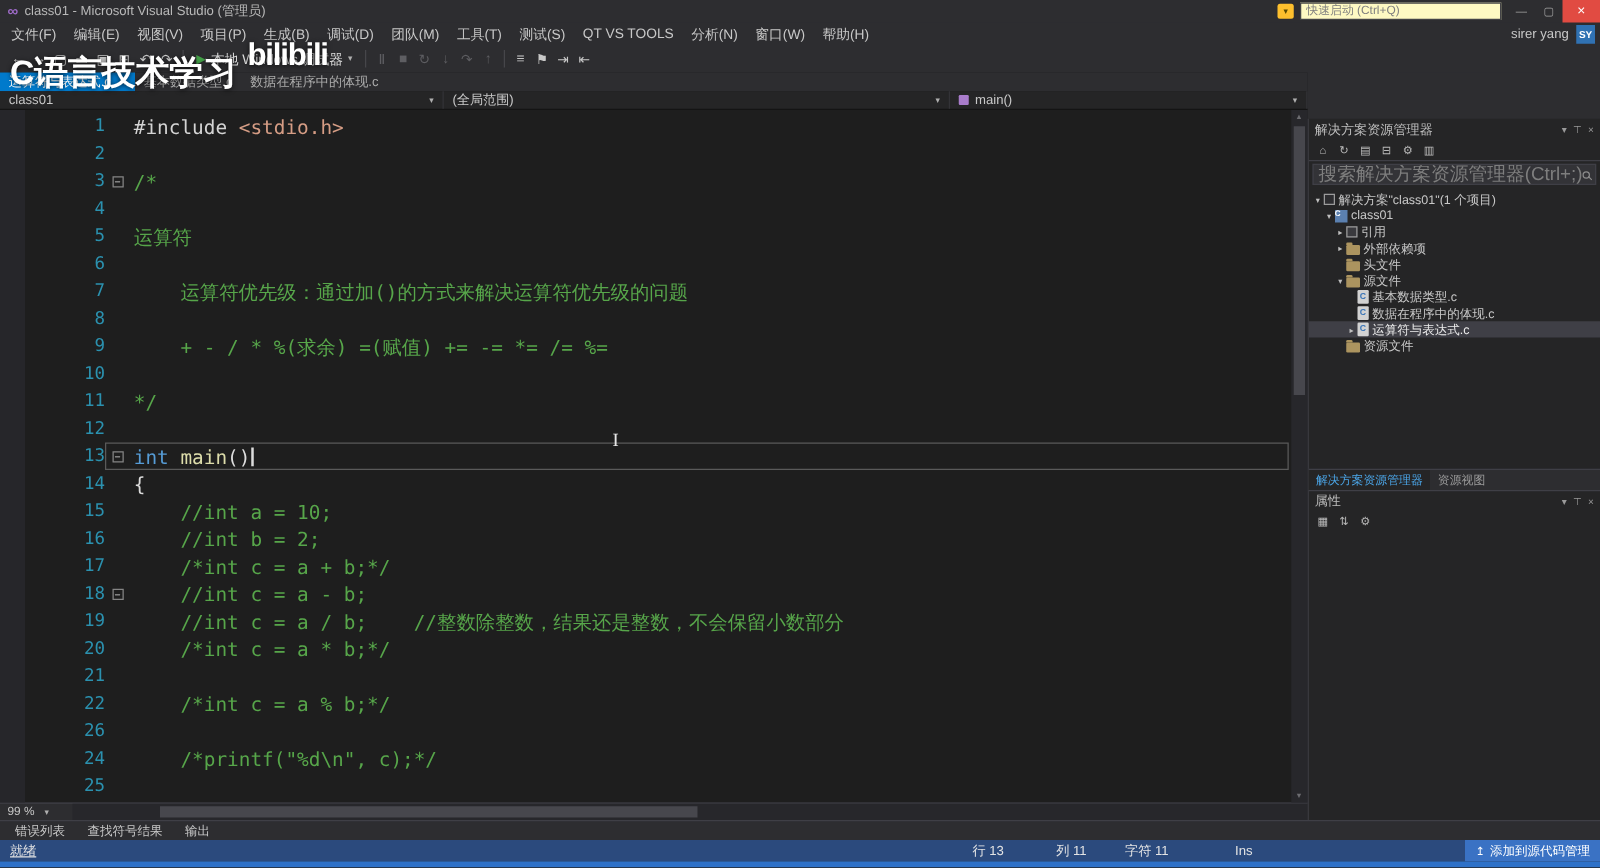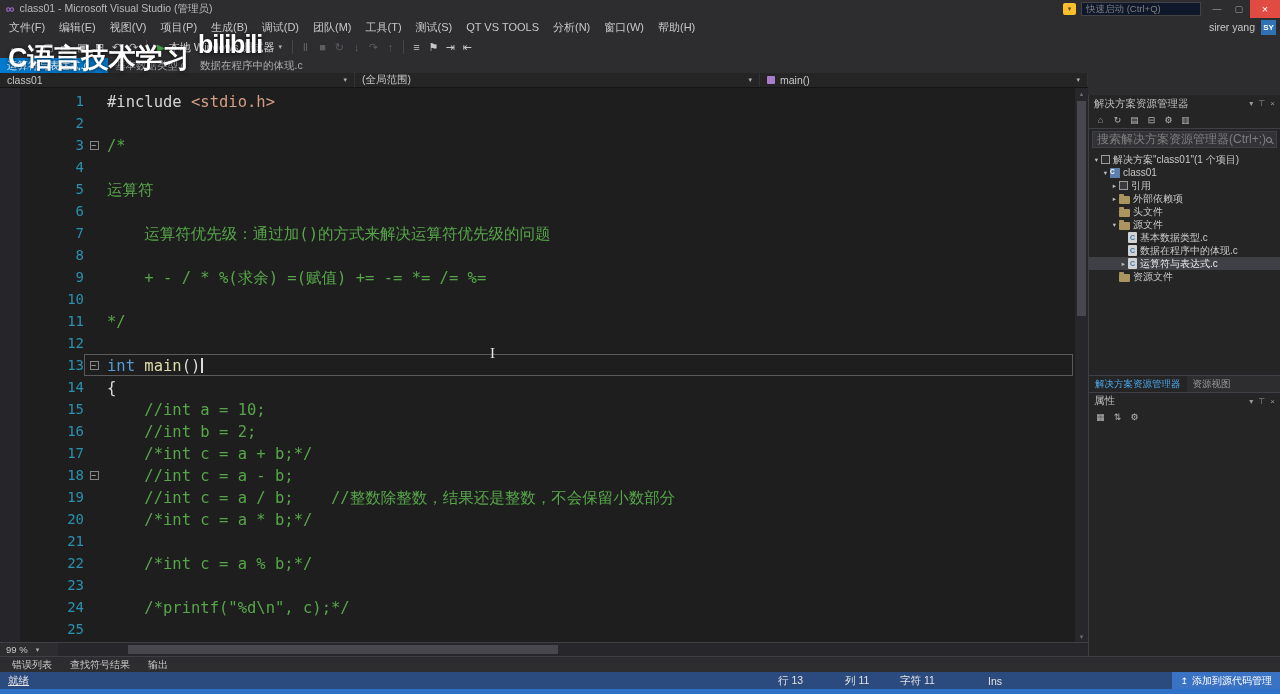--- a/index.html
+++ b/index.html
@@ -7,21 +7,21 @@
   body {
     background:#2D2D30; color:#CCC; overflow:hidden; position:relative;
     font-family:"Liberation Sans", sans-serif; -webkit-font-smoothing:antialiased;
   }
   
   .title-bar { height:18px; display:flex; align-items:center; gap:5px; padding-left:6px; font-size:10.5px; background:#2D2D30; }
   .vs-logo { color:#9E6BC8; font-size:12px; font-weight:bold; line-height:1; }
   .title-text { color:#B9B9B9; white-space:nowrap; }
   .tb-right { margin-left:auto; display:flex; align-items:center; gap:5px; height:100%; }
   .flag-icon { width:13px; height:12px; background:#FDBF2D; border-radius:2px; color:#5A4A00; font-size:7px; display:flex; align-items:center; justify-content:center; }
-  .quick-launch { width:120px; height:14px; background:#0f172a; border:1px solid #434346; color:#7F7F7F; font-size:9.5px; line-height:12px; padding:0 4px; overflow:hidden; white-space:nowrap; }
+  .quick-launch { width:161px; height:14px; background:#fef9c3; border:1px solid #434346; color:#7F7F7F; font-size:9.5px; line-height:12px; padding:0 4px; overflow:hidden; white-space:nowrap; }
   .win-btn { width:22px; height:18px; display:flex; align-items:center; justify-content:center; color:#A0A0A0; font-size:9px; }
   .win-btn.danger { width:30px; background:#E14B42; color:#fff; font-size:11px; }
   
   .menu-bar { height:18px; display:flex; align-items:center; font-size:11px; color:#C8C8C8; padding-left:2px; }
   .menu-item { padding:0 7px; height:100%; display:flex; align-items:center; white-space:nowrap; }
   .mb-right { margin-left:auto; display:flex; align-items:center; gap:6px; padding-right:4px; }
   .user-name { font-size:10.5px; color:#C8C8C8; white-space:nowrap; }
   .avatar { width:15px; height:15px; background:#3072B3; color:#fff; font-size:8px; font-weight:bold; display:flex; align-items:center; justify-content:center; }
   
   .toolbar { height:22px; display:flex; align-items:center; padding-left:6px; font-size:11px; background:#2D2D30; }
@@ -68,21 +68,21 @@
   .editor-bottom { height:14px; display:flex; align-items:center; background:#2D2D30; border-top:1px solid #3F3F46; }
   .zoom { display:flex; align-items:center; gap:8px; padding:8px 6px; font-size:9.5px; color:#C8C8C8; width:58px; flex:none; }
   .hscroll { flex:1; position:relative; height:100%; background:#27272B; }
   .h-thumb { position:absolute; top:2px; left:70px; width:430px; height:9px; background:#47474D; }
   
   .side-panel { flex:1; background:#252526; border-left:1px solid #3F3F46; display:flex; flex-direction:column; font-size:10.5px;margin-top:37px; }
   .sp-header { height:17px; display:flex; align-items:center; padding:0 5px; color:#BEBEBE; white-space:nowrap; overflow:hidden; }
   .sp-icons { margin-left:auto; display:flex; gap:5px; color:#9A9A9A; font-size:8px; }
   .sp-toolbar { height:17px; display:flex; align-items:center; gap:2px; padding:0 4px; border-bottom:1px solid #3F3F46; }
   .sp-tb-icon { width:15px; height:14px; display:flex; align-items:center; justify-content:center; color:#B8B8B8; font-size:9px; }
-  .sp-search { height:17px; margin:2px 3px; background:#333337; border:1px solid #3F3F46; display:flex; align-items:center; padding:0 4px; color:#7E7E7E; font-size:12px; white-space:nowrap; overflow:hidden; }
+  .sp-search { height:17px; margin:2px 3px; background:#333337; border:1px solid #3F3F46; display:flex; align-items:center; padding:0 4px; color:#7E7E7E; font-size:15px; white-space:nowrap; overflow:hidden; }
   .mag { width:6px; height:6px; border:1px solid #8C8C8C; border-radius:50%; position:relative; margin-left:auto; flex:none; }
   .mag::after { content:""; position:absolute; width:4px; height:1px; background:#8C8C8C; transform:rotate(45deg); right:-3px; bottom:-1px; }
   .sp-tree { height:225px; overflow:hidden; padding-top:3px; }
   .tree-row { height:13px; display:flex; align-items:center; color:#C8C8C8; font-size:10px; white-space:nowrap; overflow:hidden; }
   .tree-row.selected { background:#3F3F46; color:#ECECEC; }
   .tree-arrow { width:9px; font-size:6.5px; color:#C0C0C0; text-align:center; flex:none; }
   .tree-icon { margin-right:3px; flex:none; }
   .ic-solution { width:9px; height:9px; border:1px solid #9B9B9B; background:#2D2D30; }
   .ic-project { width:10px; height:10px; background:#5B80B0; color:#fff; font-size:6.5px; font-weight:bold; }
   .ic-references { width:9px; height:9px; border:1px solid #9B9B9B; background:#3A3A3E; }
@@ -371,21 +371,21 @@
             </div>
           </div>
           <div class="code-line">
             <span class="lnum">22</span>
             <div class="line-body">
               <span class="fold"></span>
               <span class="code-text"><span class="tok pln">    </span><span class="tok cmt">/*int c = a % b;*/</span></span>
             </div>
           </div>
           <div class="code-line">
-            <span class="lnum">23</span>
+            <span class="lnum">26</span>
             <div class="line-body">
               <span class="fold"></span>
               <span class="code-text"></span>
             </div>
           </div>
           <div class="code-line">
             <span class="lnum">24</span>
             <div class="line-body">
               <span class="fold"></span>
               <span class="code-text"><span class="tok pln">    </span><span class="tok cmt">/*printf("%d\n", c);*/</span></span>

